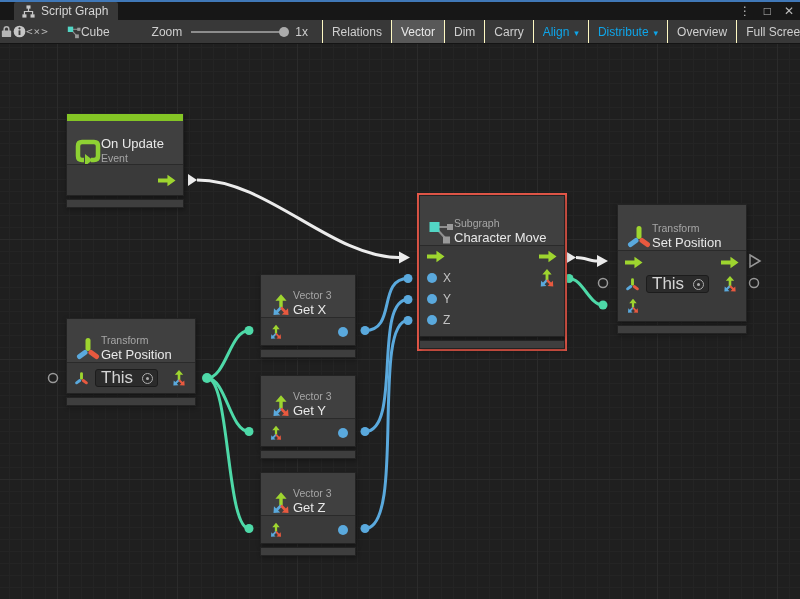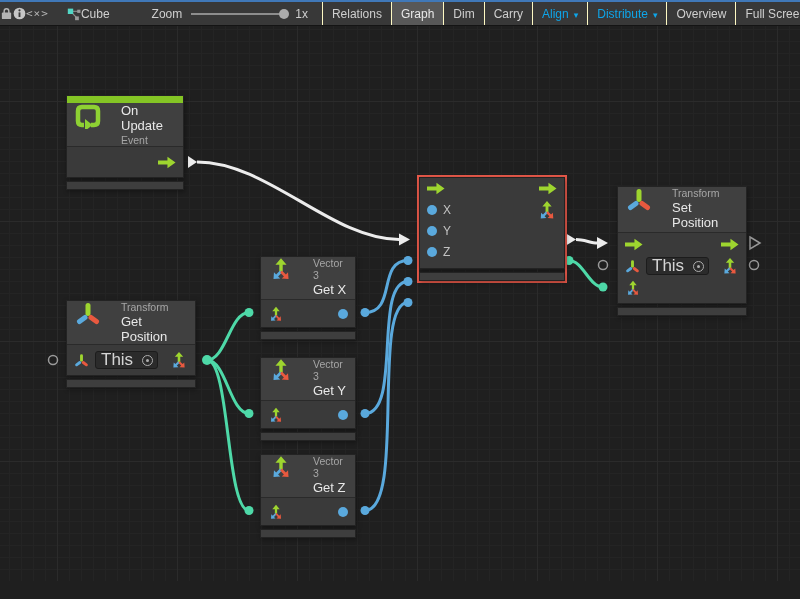--- a/index.html
+++ b/index.html
@@ -43,21 +43,21 @@
     background-position:57px 75px, 57px 75px, 9px 3px, 9px 3px; }
   .wires { position:absolute; inset:0; z-index:1; }
 
   
   .node { position:absolute; z-index:2; }
   .node.selected { box-shadow:0 0 0 2px #e8594a; }
   .node-main { background:#3a3a3a; border:1px solid #232323; box-shadow:1px 2px 5px rgba(0,0,0,.35); }
   .node-footer { height:9px; background:#3e3e3e; border:1px solid #232323; margin-top:3px;
                  box-shadow:1px 2px 4px rgba(0,0,0,.3); }
   .estrip { height:7px; background:#84c525; }
-  .node-header { display:flex; align-items:flex-start; gap:20px; padding:0 8px; background:#404040;
+  .node-header { display:flex; align-items:flex-end; gap:0; padding:0 8px; background:#404040;
                  border-bottom:1px solid #2a2a2a; }
   .h-onupdate { height:44px; } .h-charmove { height:50px; } .h-setpos { height:46px; }
   .h-getpos { height:44px; } .h-getv { height:43px; }
   .tstack { display:flex; flex-direction:column; justify-content:center; gap:1px; }
   .sub { font-size:10.5px; color:#a6a6a6; }
   .ttl { font-size:13px; color:#e8e8e8; }
   .body-onupdate { height:30px; display:flex; align-items:center; padding:0 7px; }
   .row { height:21px; display:flex; align-items:center; padding:0 7px; gap:6px; }
   .row22 { height:22px; } .row27 { height:27px; } .row30 { height:30px; }
   .spacer { flex:1; }
@@ -114,20 +114,33 @@
       <rect x="6" y="5.8" width="2" height="5" fill="#3a3a3a"></rect>
       <circle cx="7" cy="3.6" r="1.2" fill="#3a3a3a"></circle>
     </symbol>
   </defs>
 </svg>
 
 <div class="window">
 
   <div class="accent"></div>
 
+  <div class="tabbar">
+    <div class="tab">
+      <svg class="ic" width="13" height="13">
+          <use href="#tree"></use>
+        </svg>
+      <span>Script Graph</span>
+    </div>
+    <div class="winctrls">
+      <span>⋮</span>
+      <span>□</span>
+      <span>✕</span>
+    </div>
+  </div>
 
   <div class="toolbar">
     <div class="tbn iconbtn">
       <svg class="ic" width="13" height="13">
           <use href="#lockic"></use>
         </svg>
     </div>
     <div class="sep"></div>
     <div class="tbn iconbtn">
       <svg class="ic" width="13" height="13">
@@ -149,21 +162,21 @@
       <span>Zoom</span>
       <div class="ztrack">
         <div class="zthumb"></div>
       </div>
       <span>1x</span>
     </div>
     <div class="tbn tbtn">
         <span>Relations</span>
       </div>
     <div class="tbn tbtn active">
-        <span>Graph</span>
+        <span>Vector</span>
       </div>
     <div class="tbn tbtn">
         <span>Dim</span>
       </div>
     <div class="tbn tbtn">
         <span>Carry</span>
       </div>
     <div class="tbn tbtn disabled">
       <span>Align</span>
       <span class="chev">▾</span>
@@ -237,20 +250,29 @@
           <svg class="ic" width="18" height="13">
               <use href="#garr"></use>
             </svg>
         </div>
       </div>
       <div class="node-footer"></div>
     </div>
 
     <div class="node selected" style="left:419px; top:151px; width:146px;">
       <div class="node-main">
+        <div class="node-header h-charmove">
+          <svg class="ic" width="26" height="26">
+              <use href="#subg"></use>
+            </svg>
+          <div class="tstack">
+            <span class="sub">Subgraph</span>
+            <span class="ttl">Character Move</span>
+          </div>
+        </div>
         <div class="row">
           <svg class="ic" width="18" height="13">
               <use href="#garr"></use>
             </svg>
           <div class="spacer"></div>
           <svg class="ic" width="18" height="13">
               <use href="#garr"></use>
             </svg>
         </div>
         <div class="row">

